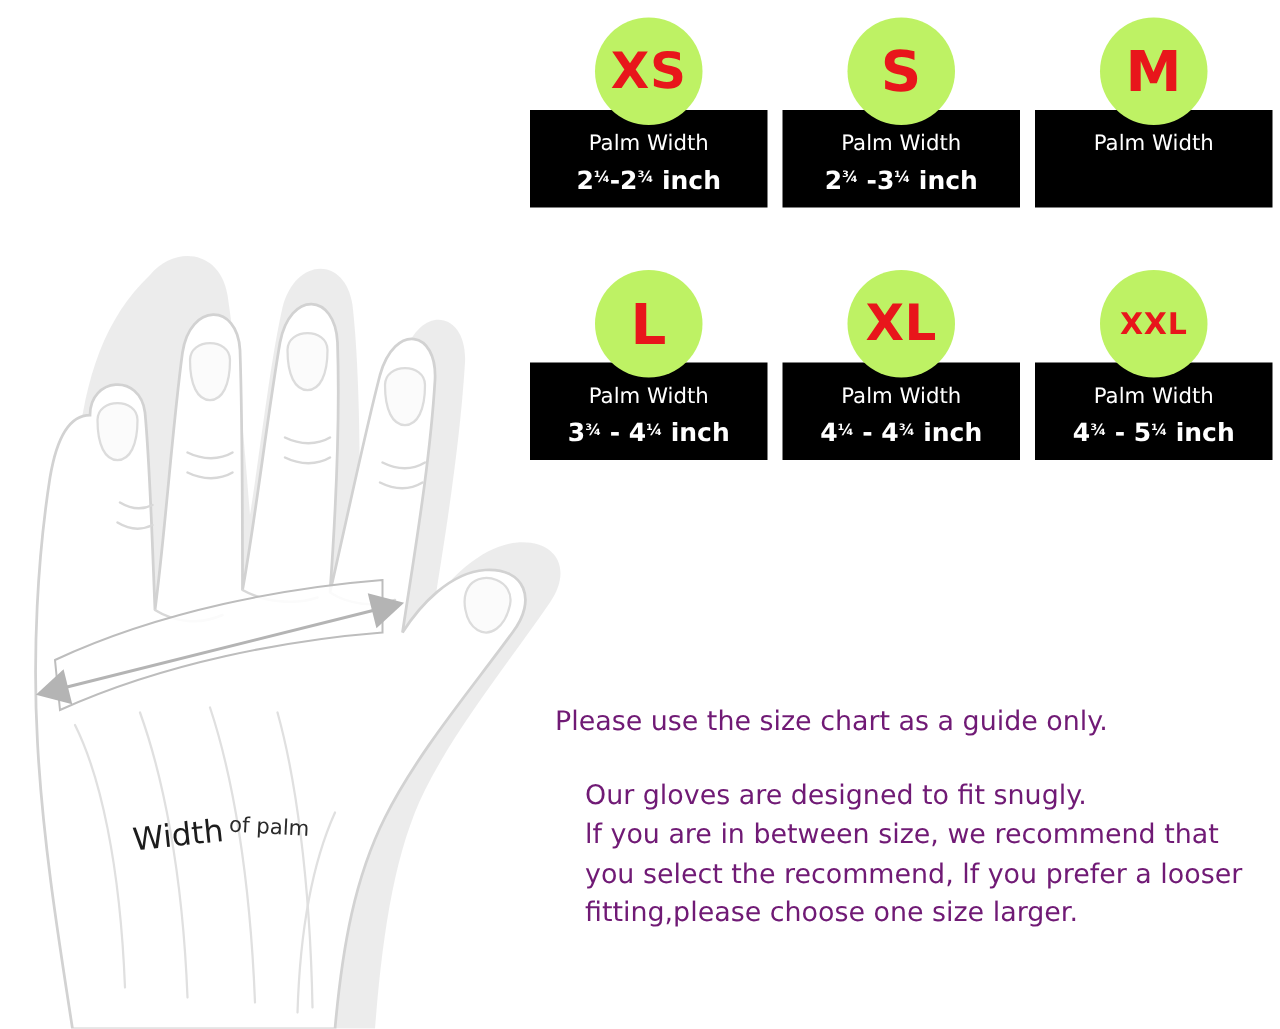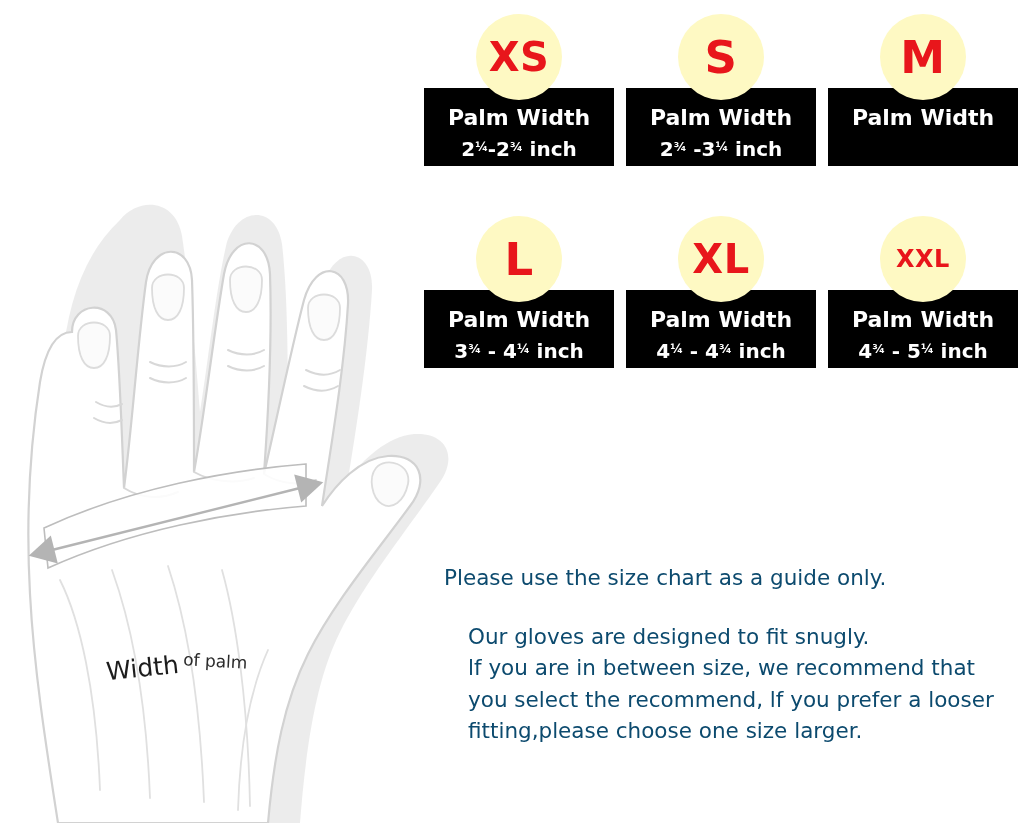--- a/index.html
+++ b/index.html
@@ -41,21 +41,21 @@
   }
   .size-card {
     position: relative;
     width: 190px;
     padding-top: 6px;
   }
   .size-badge {
     width: 86px;
     height: 86px;
     border-radius: 50%;
-    background: #fef9c3;
+    background: #bef264;
     color: #e8161b;
     display: flex;
     align-items: center;
     justify-content: center;
     margin: 0 auto;
     font-weight: bold;
     letter-spacing: 0.5px;
     position: relative;
     z-index: 3;
   }
@@ -68,22 +68,22 @@
     color: #ffffff;
     margin-top: -12px;
     padding: 18px 6px 16px 6px;
     text-align: center;
     position: relative;
     z-index: 2;
     height: 78px;
     box-sizing: border-box;
   }
   .panel-label {
-    font-size: 22px;
-    font-weight: 700;
+    font-size: 17px;
+    font-weight: 400;
     line-height: 1.1;
     margin-bottom: 8px;
   }
   .panel-value {
     font-size: 20px;
     font-weight: 600;
     line-height: 1.1;
     white-space: nowrap;
   }
   .panel-value .frac {
@@ -93,21 +93,21 @@
   }
 
   
   #notes {
     position: absolute;
     left: 444px;
     top: 562px;
     width: 575px;
     font-size: 21.5px;
     line-height: 1.0;
-    color: #0c4a6e;
+    color: #701a75;
   }
   .note-para {
     margin: 0 0 28px 0;
     line-height: 1.45;
   }
   .note-para:last-child { margin-bottom: 0; margin-left: 24px; }
 
   
   .width-caption {
     position: absolute;

